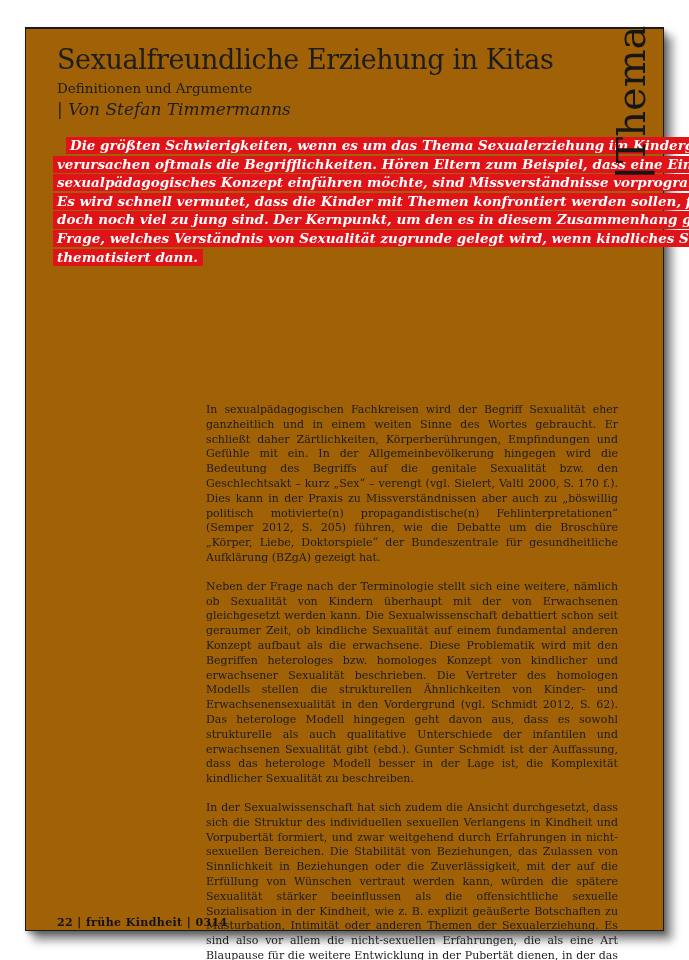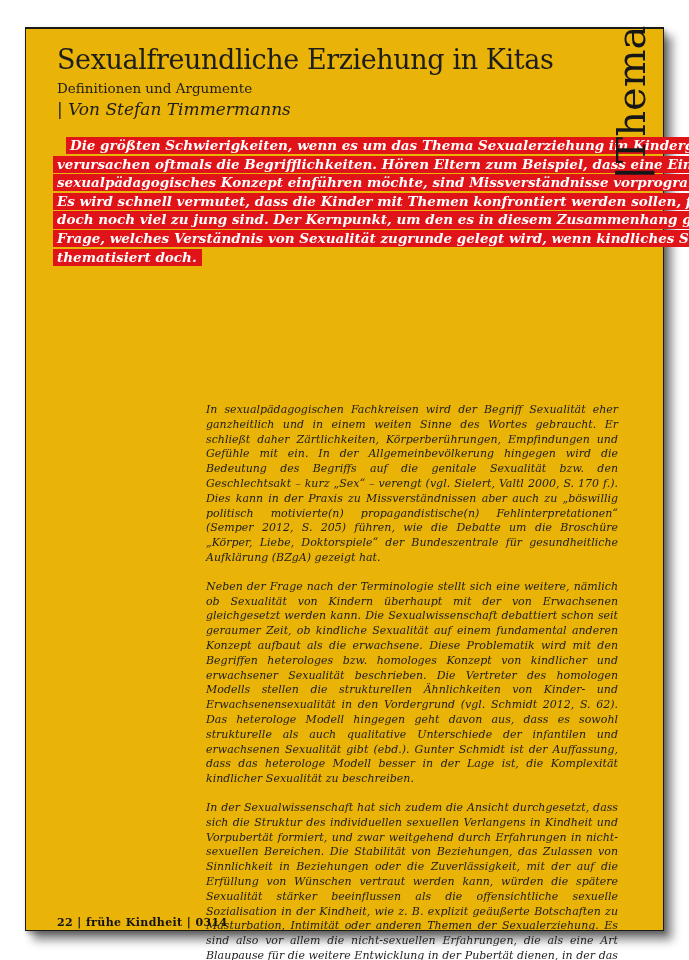--- a/index.html
+++ b/index.html
@@ -7,21 +7,21 @@
     margin: 0; padding: 0;
     width: 689px; height: 960px;
     background: #ffffff;
     font-family: "DejaVu Serif", "Liberation Serif", serif;
   }
   .canvas { position: relative; width: 689px; height: 960px; overflow: hidden; }
 
   .page {
     position: absolute; left: 25px; top: 27px;
     width: 637px; height: 901px;
-    background: #eab308;
+    background: #a16207;
     border: 1px solid #1a1a1a;
     border-top-width: 2px;
     box-shadow: 8px 9px 9px rgba(0,0,0,0.48), 2px 3px 4px rgba(0,0,0,0.28);
   }
 
   .title {
     position: absolute; left: 31px; top: 15px;
     font-size: 27px; letter-spacing: -0.4px;
     color: var(--ink); white-space: nowrap;
   }
@@ -47,21 +47,21 @@
     white-space: nowrap;
   }
   .intro-line.first .hl { margin-left: 13px; }
 
   .bodycol {
     position: absolute; left: 180px; top: 374px; width: 412px;
     font-size: 11px; line-height: 14.8px;
     text-align: justify; color: #1c1c1c;
     hyphens: auto;
   }
-  .bodycol p { margin: 0 0 14px 0; font-style: italic; }
+  .bodycol p { margin: 0 0 14px 0; }
 
   .thema {
     position: absolute; left: 584px; top: 151px;
     transform: rotate(-90deg); transform-origin: 0 0;
     font-size: 40px; line-height: 42px;
     color: #161616; white-space: nowrap;
   }
   .thema .bar { font-weight: 700; margin-right: 2px; }
 
   .footer {
@@ -93,21 +93,21 @@
       <div class="intro-line">
         <span class="hl">Es wird schnell vermutet, dass die Kinder mit Themen konfrontiert werden sollen, für die sie</span>
       </div>
       <div class="intro-line">
         <span class="hl">doch noch viel zu jung sind. Der Kernpunkt, um den es in diesem Zusammenhang geht, ist die</span>
       </div>
       <div class="intro-line">
         <span class="hl">Frage, welches Verständnis von Sexualität zugrunde gelegt wird, wenn kindliches Sexualverhalten</span>
       </div>
       <div class="intro-line">
-        <span class="hl">thematisiert doch.</span>
+        <span class="hl">thematisiert dann.</span>
       </div>
     </div>
 
     <div class="bodycol">
       <p>In sexualpädagogischen Fachkreisen wird der Begriff Sexualität eher ganzheitlich und in einem weiten Sinne des Wortes gebraucht. Er schließt daher Zärtlichkeiten, Körperberührungen, Empfindungen und Gefühle mit ein. In der Allgemeinbevölkerung hingegen wird die Bedeutung des Begriffs auf die genitale Sexualität bzw. den Geschlechtsakt – kurz „Sex“ – verengt (vgl. Sielert, Valtl 2000, S. 170 f.). Dies kann in der Praxis zu Missverständnissen aber auch zu „böswillig politisch motivierte(n) propagandistische(n) Fehlinterpretationen“ (Semper 2012, S. 205) führen, wie die Debatte um die Broschüre „Körper, Liebe, Doktorspiele“ der Bundeszentrale für gesundheitliche Aufklärung (BZgA) gezeigt hat.</p>
       <p>Neben der Frage nach der Terminologie stellt sich eine weitere, nämlich ob Sexualität von Kindern überhaupt mit der von Erwachsenen gleichgesetzt werden kann. Die Sexualwissenschaft debattiert schon seit geraumer Zeit, ob kindliche Sexualität auf einem fundamental anderen Konzept aufbaut als die erwachsene. Diese Problematik wird mit den Begriffen heterologes bzw. homologes Konzept von kindlicher und erwachsener Sexualität beschrieben. Die Vertreter des homologen Modells stellen die strukturellen Ähnlichkeiten von Kinder- und Erwachsenensexualität in den Vordergrund (vgl. Schmidt 2012, S. 62). Das heterologe Modell hingegen geht davon aus, dass es sowohl strukturelle als auch qualitative Unterschiede der infantilen und erwachsenen Sexualität gibt (ebd.). Gunter Schmidt ist der Auffassung, dass das heterologe Modell besser in der Lage ist, die Komplexität kindlicher Sexualität zu beschreiben.</p>
       <p>In der Sexualwissenschaft hat sich zudem die Ansicht durchgesetzt, dass sich die Struktur des individuellen sexuellen Verlangens in Kindheit und Vorpubertät formiert, und zwar weitgehend durch Erfahrungen in nicht-sexuellen Bereichen. Die Stabilität von Beziehungen, das Zulassen von Sinnlichkeit in Beziehungen oder die Zuverlässigkeit, mit der auf die Erfüllung von Wünschen vertraut werden kann, würden die spätere Sexualität stärker beeinflussen als die offensichtliche sexuelle Sozialisation in der Kindheit, wie z. B. explizit geäußerte Botschaften zu Masturbation, Intimität oder anderen Themen der Sexualerziehung. Es sind also vor allem die nicht-sexuellen Erfahrungen, die als eine Art Blaupause für die weitere Entwicklung in der Pubertät dienen, in der das individuelle sexuelle Verlangen dann langsam Gestalt annimmt (vgl. ebd., S. 69).</p>
     </div>
 
     <div class="thema"><span class="bar">|</span><span>Thema</span></div>

